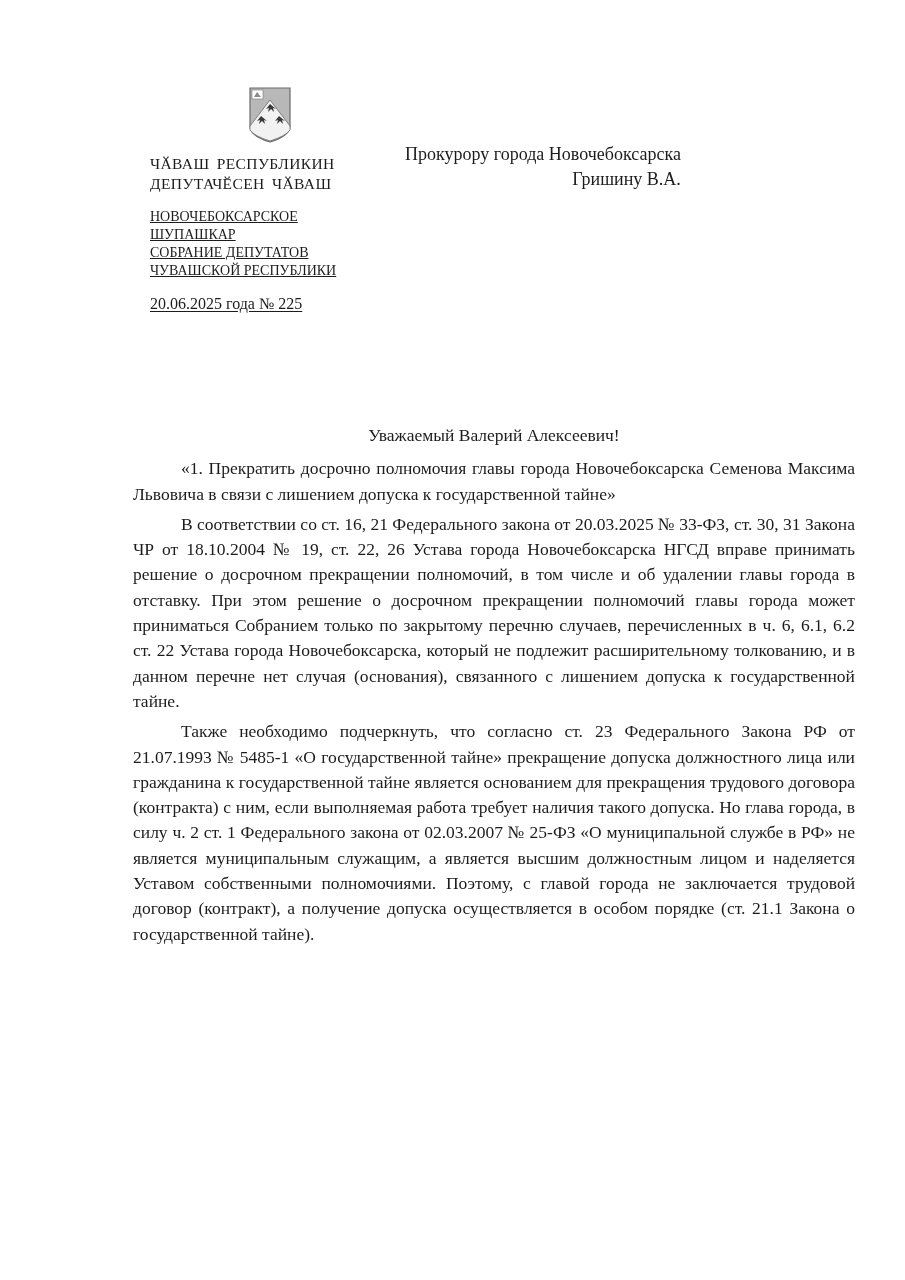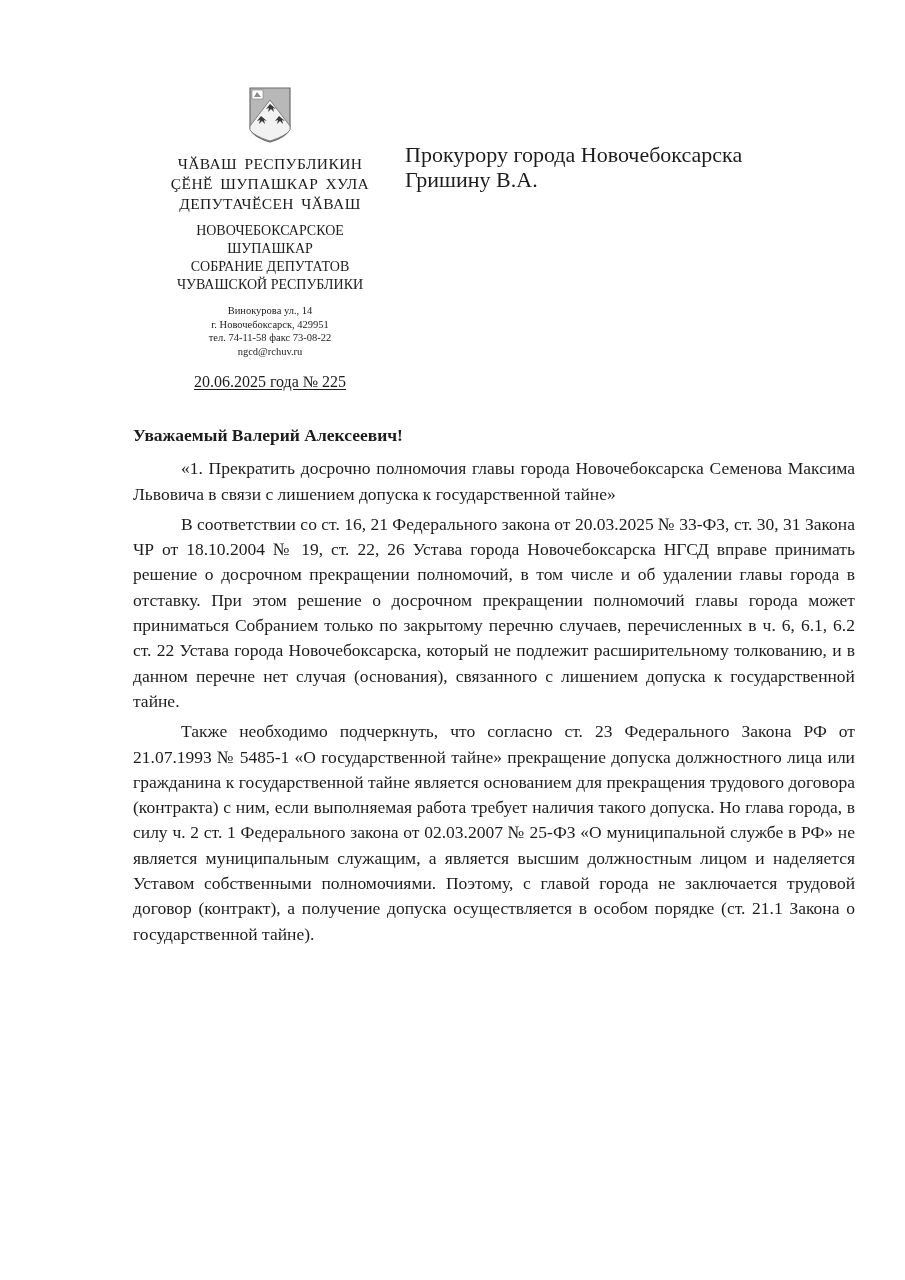--- a/index.html
+++ b/index.html
@@ -13,72 +13,72 @@
       position: relative;
       overflow: hidden;
       color: #1c1c1c;
       font-family: "Liberation Serif", serif;
     }
     .letterhead {
       position: absolute;
       left: 150px;
       top: 86px;
       width: 240px;
-      text-align: center;
     }
     .emblem {
       display: block;
       margin: 0 auto;
       width: 44px;
       height: 58px;
     }
     .chuv-name {
       margin-top: 10px;
       font-size: 15.5px;
       line-height: 20px;
       letter-spacing: 0.4px;
       word-spacing: 3px;
     }
     .rus-name {
-      margin-top: 8px;
+      margin-top: 14px;
       font-size: 14px;
       line-height: 18px;
+      text-decoration: underline;
     }
     .address {
       margin-top: 10px;
       font-size: 10.5px;
       line-height: 13.5px;
     }
     .doc-number {
       display: inline-block;
       margin-top: 14px;
       font-size: 16px;
       line-height: 20px;
       text-decoration: underline;
       text-underline-offset: 2px;
     }
     .addressee {
       position: absolute;
       left: 405px;
       top: 142px;
-      font-size: 22px;
+      font-size: 18px;
       line-height: 25px;
+      text-align: right;
     }
     .body-text {
       position: absolute;
       left: 133px;
       top: 423px;
       width: 722px;
       font-size: 17.5px;
       line-height: 25.3px;
     }
     .salutation {
-      text-align: left;
+      text-align: center;
       margin: 0 0 8px 0;
-      font-weight: bold;
     }
     .para {
       margin: 0;
       text-align: justify;
       text-indent: 48px;
     }
     .para.quote {
       font-weight: normal;
       margin-top: 5px;
       margin-bottom: 3px;
@@ -96,37 +96,30 @@
     <path d="M6 11 L9 6 L13 11 Z" fill="#8a8a8a"></path>
     <g fill="#3a3a3a">
       <path d="M22 18 l-4 5 l3 -1 l-1 4 l3 -3 l3 3 l-1 -4 l3 1 Z"></path>
       <path d="M13 30 l-4 5 l3 -1 l-1 4 l3 -3 l3 3 l-1 -4 l3 1 Z"></path>
       <path d="M31 30 l-4 5 l3 -1 l-1 4 l3 -3 l3 3 l-1 -4 l3 1 Z"></path>
     </g>
   </svg>
 
   <div class="chuv-name">
     <div>ЧӐВАШ РЕСПУБЛИКИН</div>
-    <div>ҪӖНӖ ШУПАШКАР ХУЛА</div>
     <div>ДЕПУТАЧӖСЕН ЧӐВАШ</div>
   </div>
 
   <div class="rus-name">
     <div>НОВОЧЕБОКСАРСКОЕ</div>
     <div>ШУПАШКАР</div>
     <div>СОБРАНИЕ ДЕПУТАТОВ</div>
     <div>ЧУВАШСКОЙ РЕСПУБЛИКИ</div>
   </div>
 
-  <div class="address">
-    <div>Винокурова ул., 14</div>
-    <div>г. Новочебоксарск, 429951</div>
-    <div>тел. 74-11-58 факс 73-08-22</div>
-    <div>ngcd@rchuv.ru</div>
-  </div>
 
   <div class="doc-number">20.06.2025 года № 225</div>
 </div>
 
 <div class="addressee">
   <div>Прокурору города Новочебоксарска</div>
   <div>Гришину В.А.</div>
 </div>
 
 <div class="body-text">

